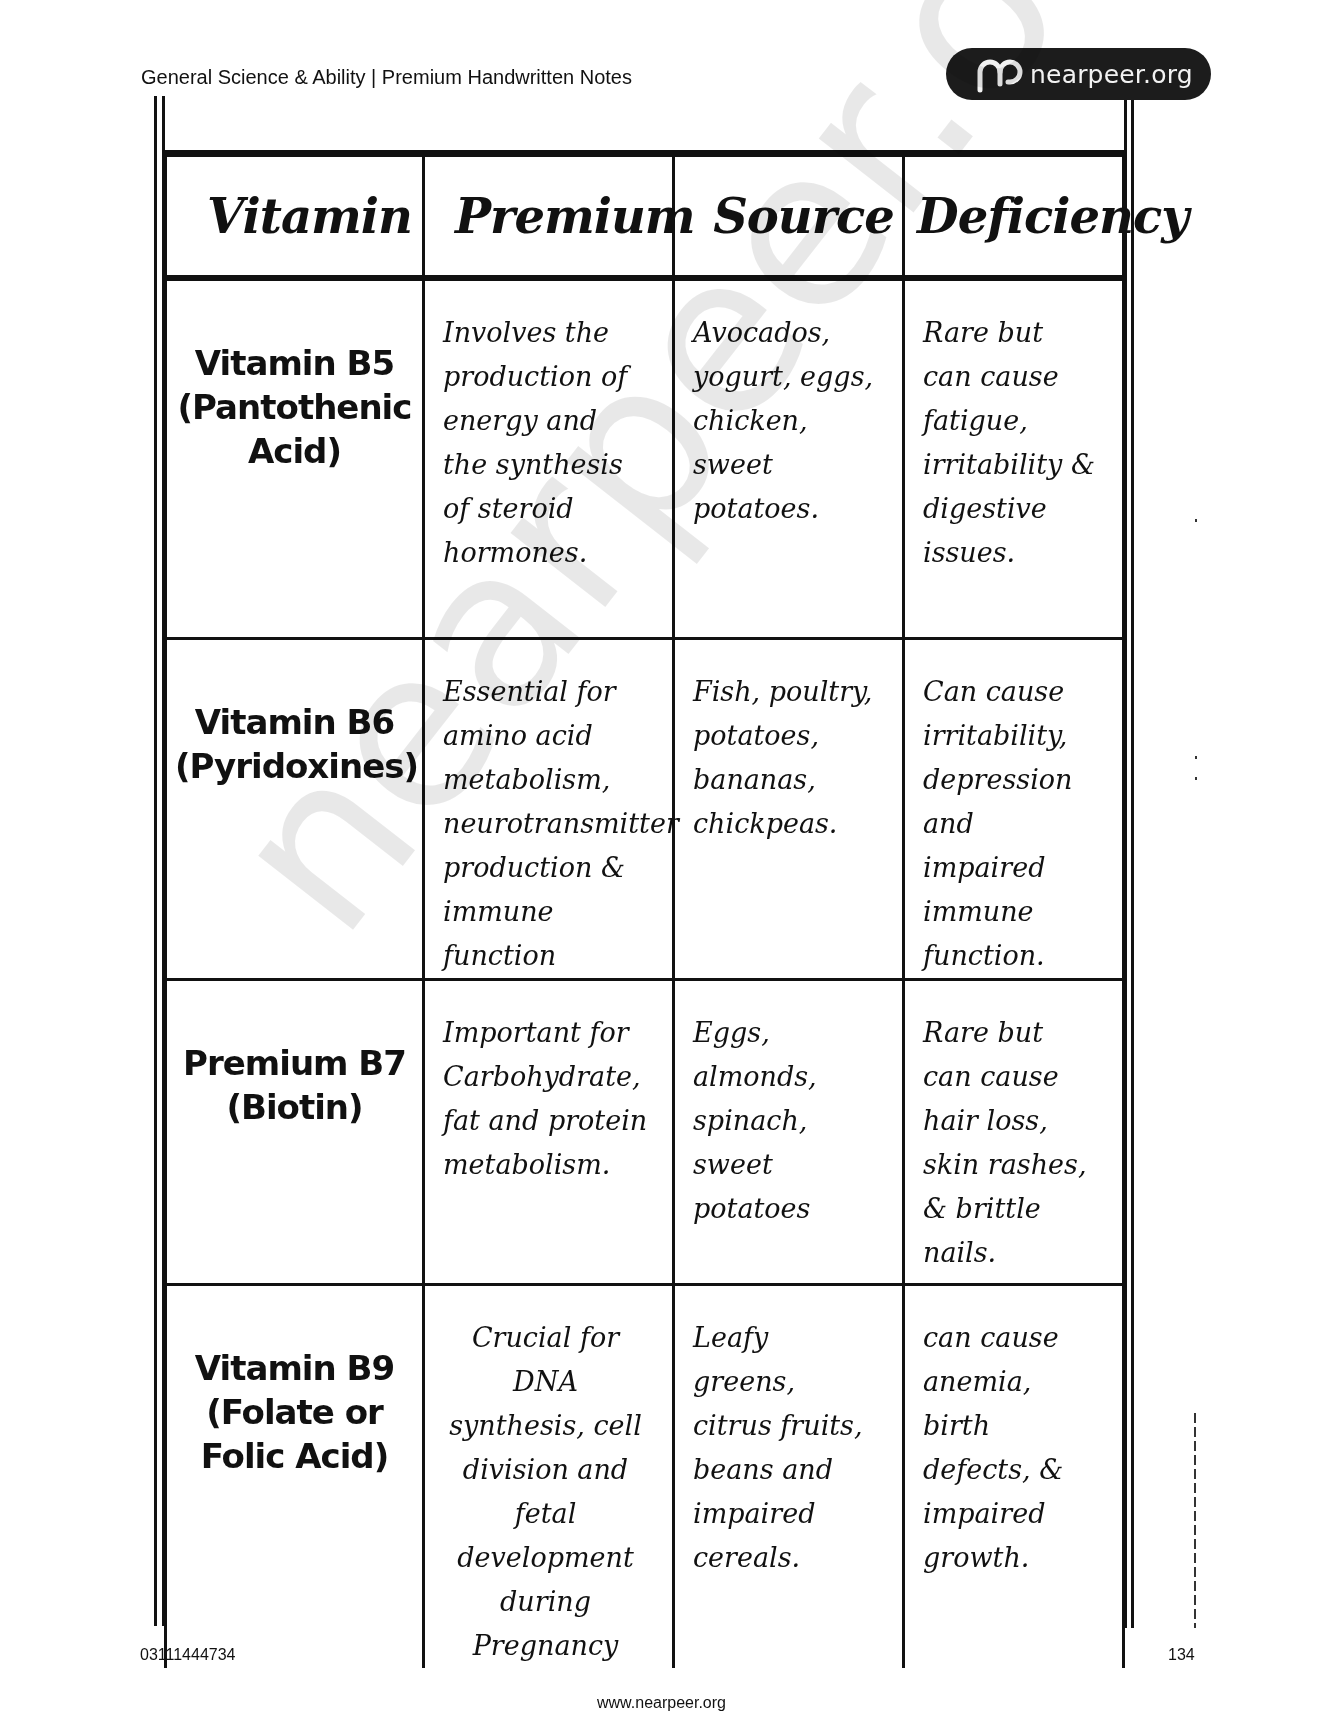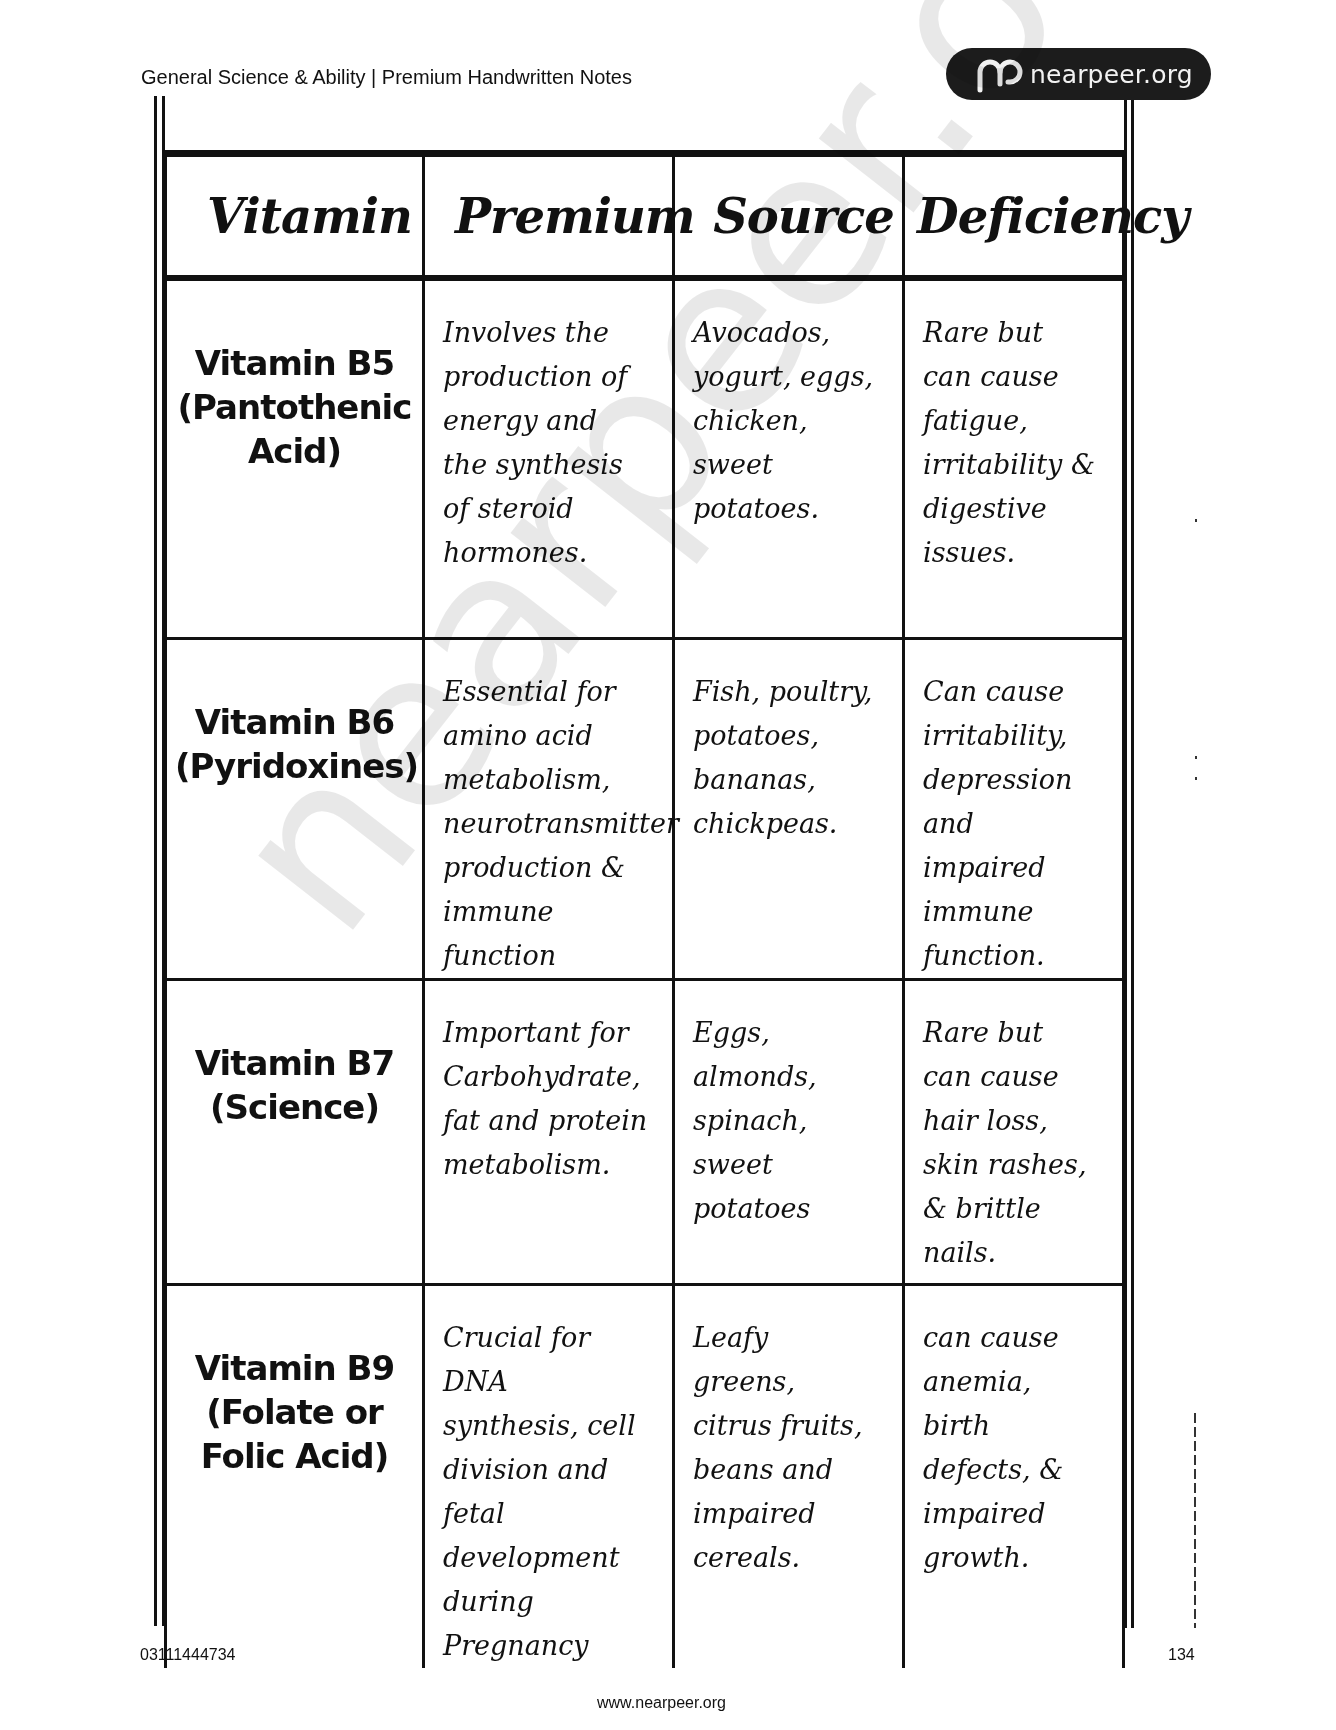--- a/index.html
+++ b/index.html
@@ -92,28 +92,28 @@
       <td class="cell">Avocados, yogurt, eggs, chicken, sweet potatoes.</td>
       <td class="cell">Rare but can cause fatigue, irritability &amp; digestive issues.</td>
     </tr>
     <tr style="height:332px;">
       <td class="vit">Vitamin B6 (Pyridoxines)</td>
       <td class="cell">Essential for amino acid metabolism, neurotransmitter production &amp; immune function</td>
       <td class="cell">Fish, poultry, potatoes, bananas, chickpeas.</td>
       <td class="cell">Can cause irritability, depression and impaired immune function.</td>
     </tr>
     <tr style="height:305px;">
-      <td class="vit">Vitamin B7 (Science)</td>
+      <td class="vit">Premium B7 (Biotin)</td>
       <td class="cell">Important for Carbohydrate, fat and protein metabolism.</td>
       <td class="cell">Eggs, almonds, spinach, sweet potatoes</td>
       <td class="cell">Rare but can cause hair loss, skin rashes, &amp; brittle nails.</td>
     </tr>
     <tr style="height:345px;">
       <td class="vit" style="border-bottom:none;margin-top:22px;">Vitamin B9 (Folate or Folic Acid)</td>
-      <td class="cell" style="border-bottom:none;">Crucial for DNA synthesis, cell division and fetal development during Pregnancy</td>
+      <td class="cell" style="border-bottom:none;text-align:center;">Crucial for DNA synthesis, cell division and fetal development during Pregnancy</td>
       <td class="cell" style="border-bottom:none;">Leafy greens, citrus fruits, beans and impaired cereals.</td>
       <td class="cell" style="border-bottom:none;">can cause anemia, birth defects, &amp; impaired growth.</td>
     </tr>
   </tbody>
     </table>
 </div>
 
 <div class="watermark">nearpeer.org</div>
 
 <div class="dash-mark" style="left:1195px; top:519px; height:3px;"></div>

